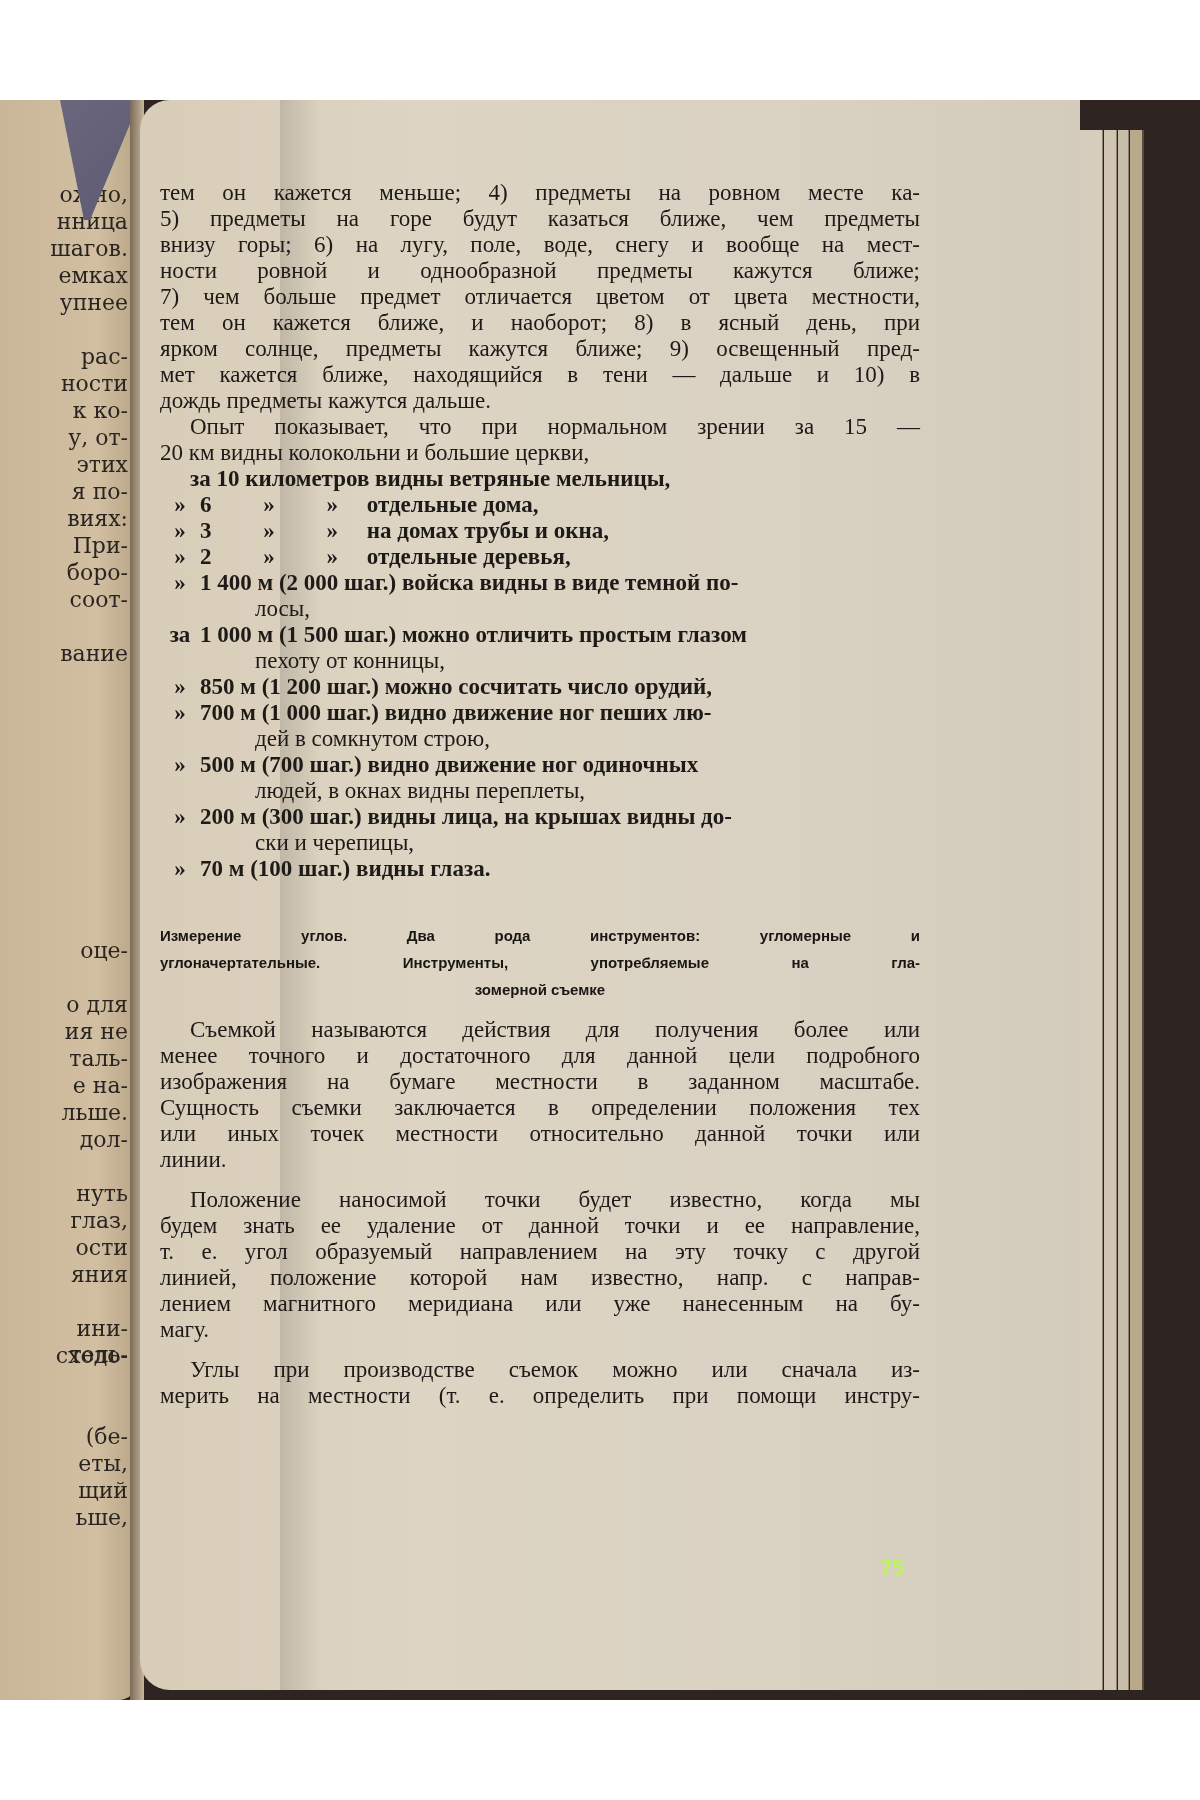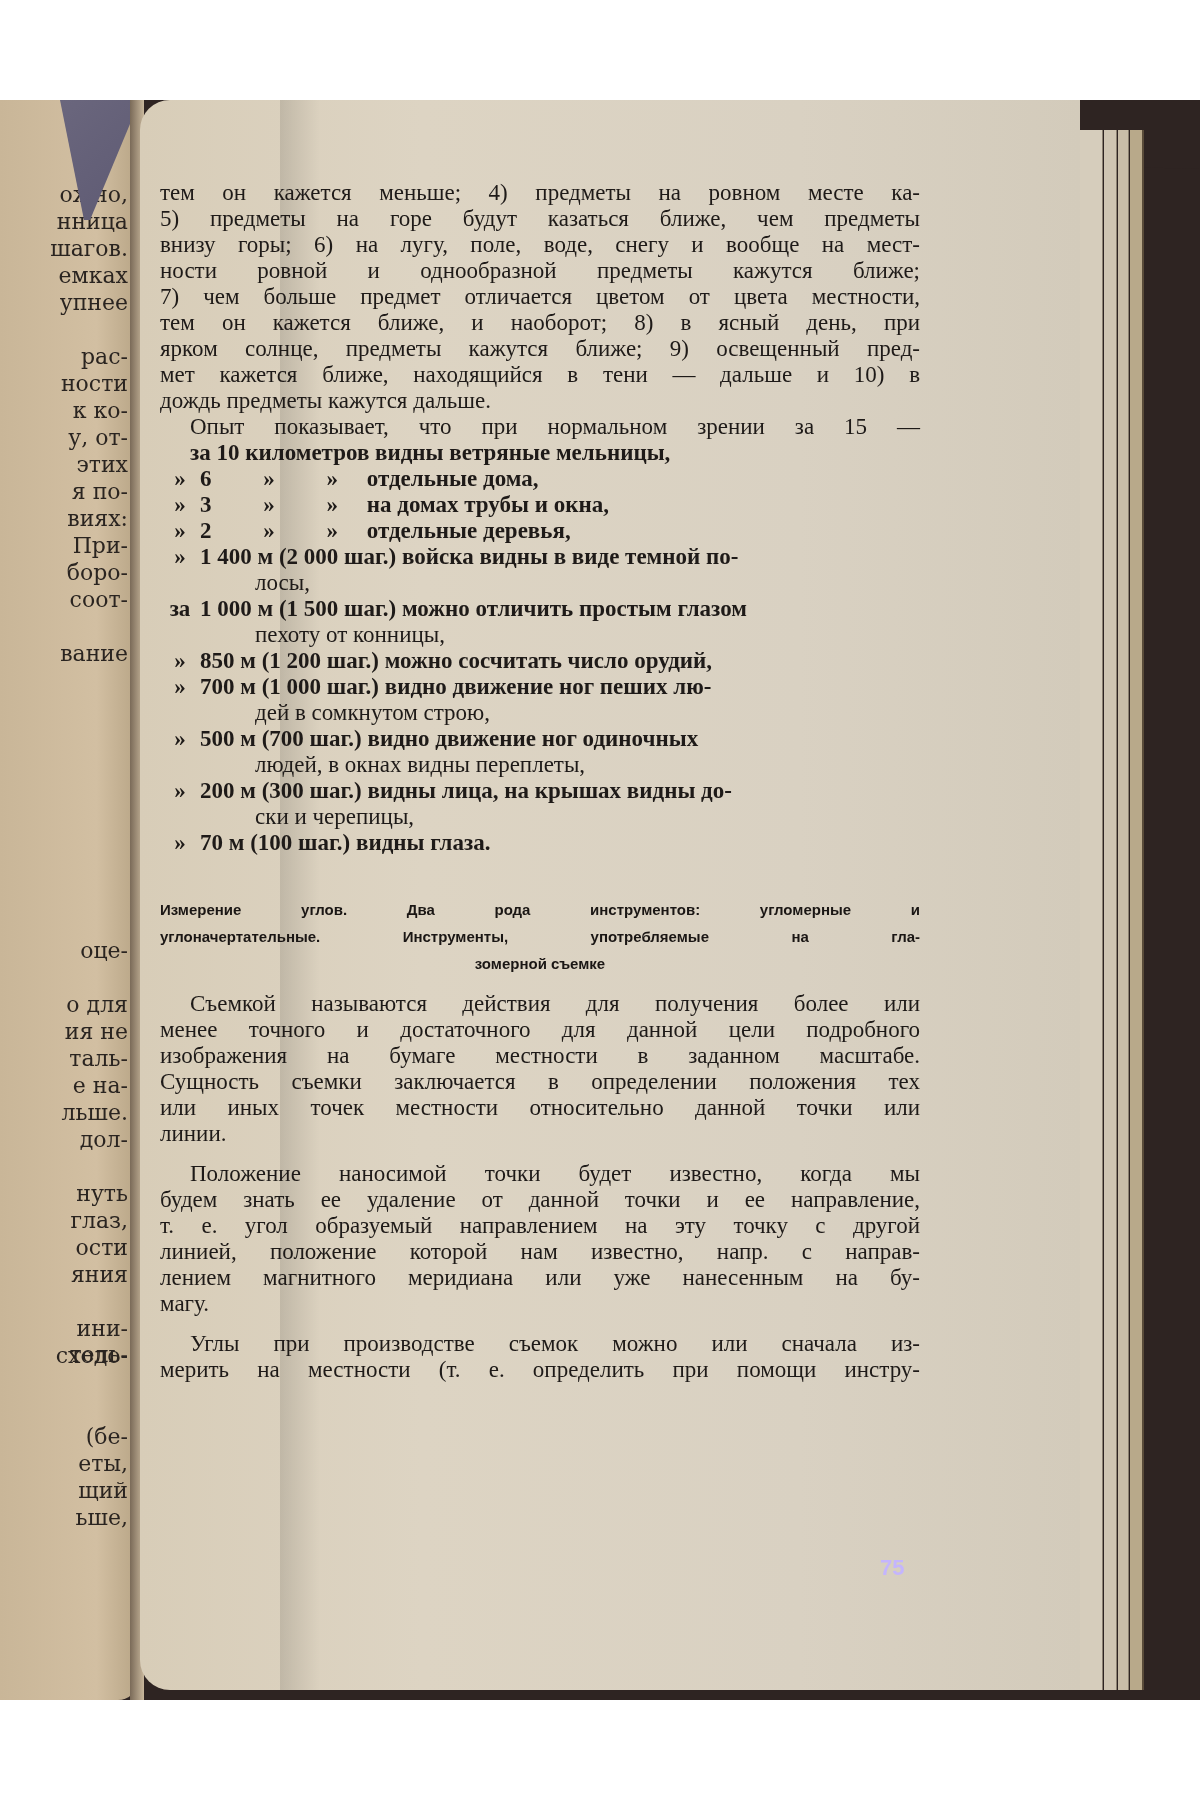--- a/index.html
+++ b/index.html
@@ -22,21 +22,21 @@
     .indent { padding-left: 30px; }
     .list-line { display: flex; line-height: 26px; height: 26px; white-space: nowrap; font-weight: bold; }
     .q { width: 40px; text-align: center; }
     .list-body { flex: 1; }
     .list-cont { padding-left: 95px; line-height: 26px; height: 26px; white-space: nowrap; }
     .heading { font-family: "Liberation Sans", sans-serif; font-weight: bold; font-size: 15px; line-height: 27px; color: #1a1614; }
     .heading .line { height: 27px; line-height: 27px; }
     .heading .center { text-align: center; text-align-last: center; }
     .gap { height: 14px; }
     .gap-big { height: 40px; }
-    .page-number { position: absolute; left: 880px; top: 1455px; font-family: "Liberation Sans", sans-serif; font-weight: bold; font-size: 22px; color: #c4b5fd; }
+    .page-number { position: absolute; left: 880px; top: 1455px; font-family: "Liberation Sans", sans-serif; font-weight: bold; font-size: 22px; color: #bef264; }
     .spine-shadow { position: absolute; left: 140px; top: 0; width: 40px; height: 1590px; background: linear-gradient(90deg, rgba(0,0,0,0.12), rgba(0,0,0,0)); }
   </style>
 </head>
 <body>
 
 <div class="photo">
   <div class="left-page" id="leftPage">
       <div class="left-text" style="top: 80px;">ожно,</div>
       <div class="left-text" style="top: 107px;">нница</div>
       <div class="left-text" style="top: 134px;">шагов.</div>
@@ -92,20 +92,21 @@
         <div class="line">внизу горы; 6) на лугу, поле, воде, снегу и вообще на мест-</div>
         <div class="line">ности ровной и однообразной предметы кажутся ближе;</div>
         <div class="line">7) чем больше предмет отличается цветом от цвета местности,</div>
         <div class="line">тем он кажется ближе, и наоборот; 8) в ясный день, при</div>
         <div class="line">ярком солнце, предметы кажутся ближе; 9) освещенный пред-</div>
         <div class="line">мет кажется ближе, находящийся в тени — дальше и 10) в</div>
         <div class="line last">дождь предметы кажутся дальше.</div>
       </div>
     <div id="p2">
         <div class="line indent">Опыт показывает, что при нормальном зрении за 15 —</div>
+        <div class="line last">20 км видны колокольни и большие церкви,</div>
       </div>
     <div id="vlist">
         <div class="list-line">
           <span class="q" style="width: 30px;"></span>
           <span class="list-body" style="white-space: pre;">за 10 километров видны ветряные мельницы,</span>
         </div>
         <div class="list-line">
           <span class="q">»</span>
           <span class="list-body" style="white-space: pre;">6         »         »     отдельные дома,</span>
         </div>

